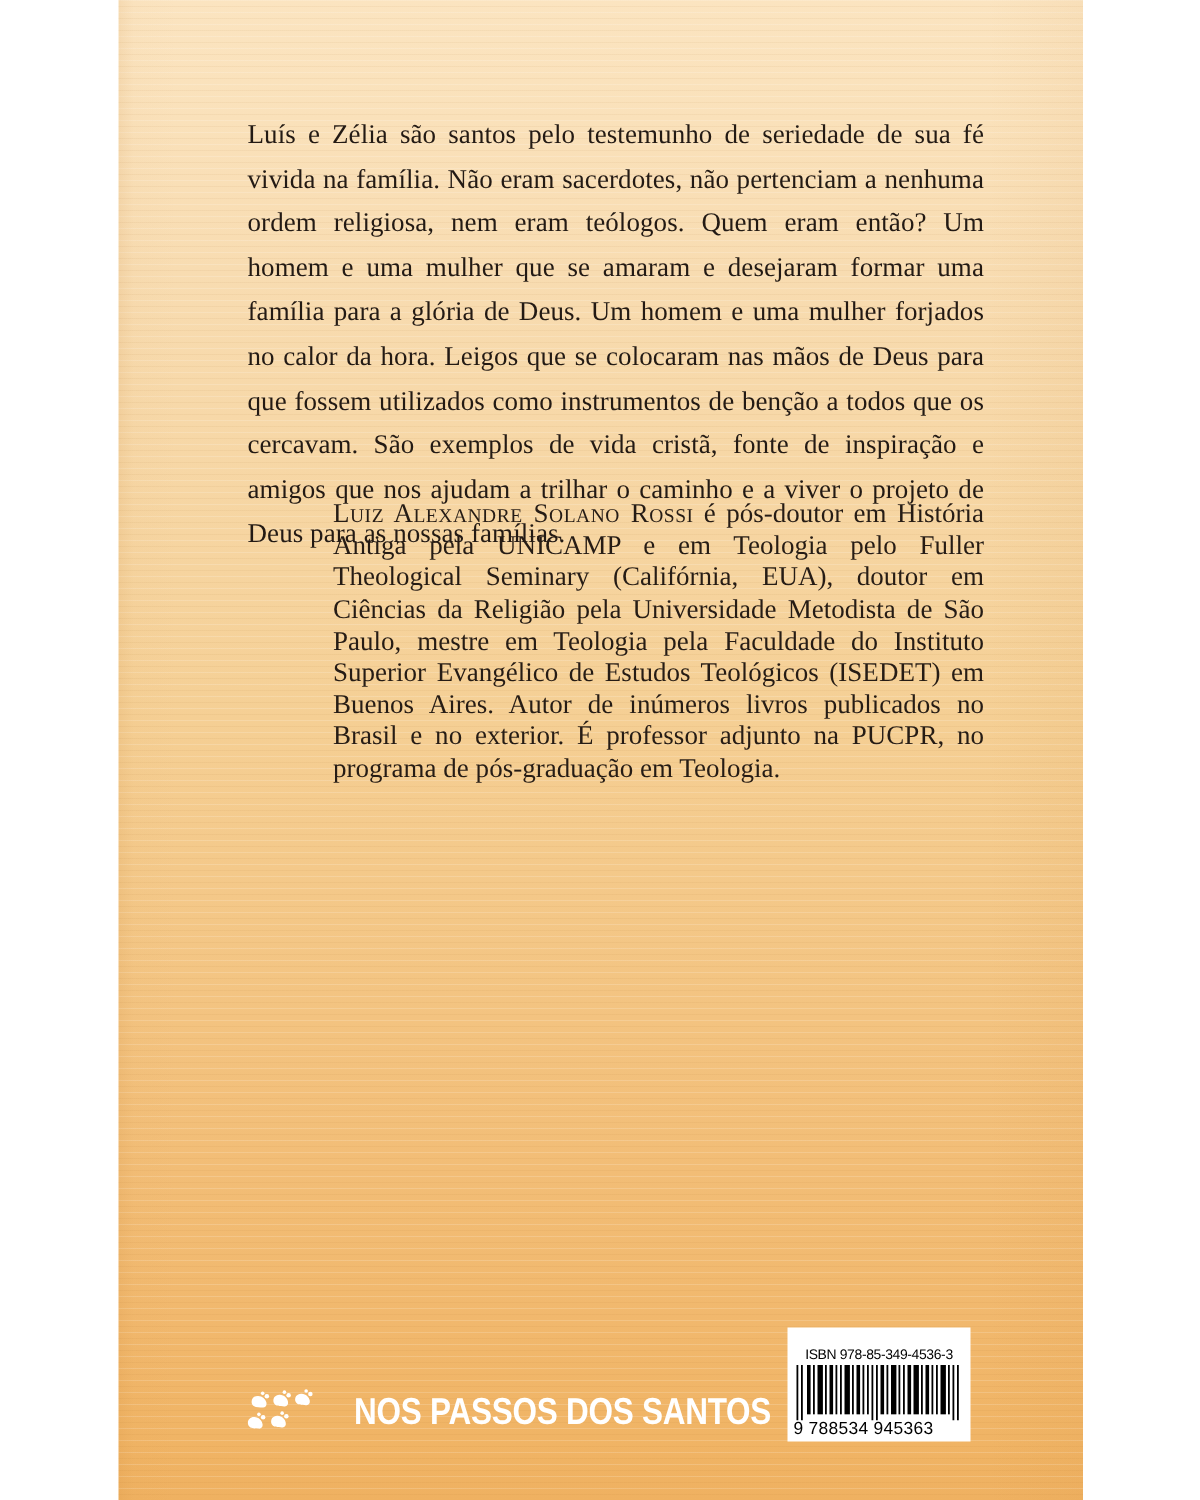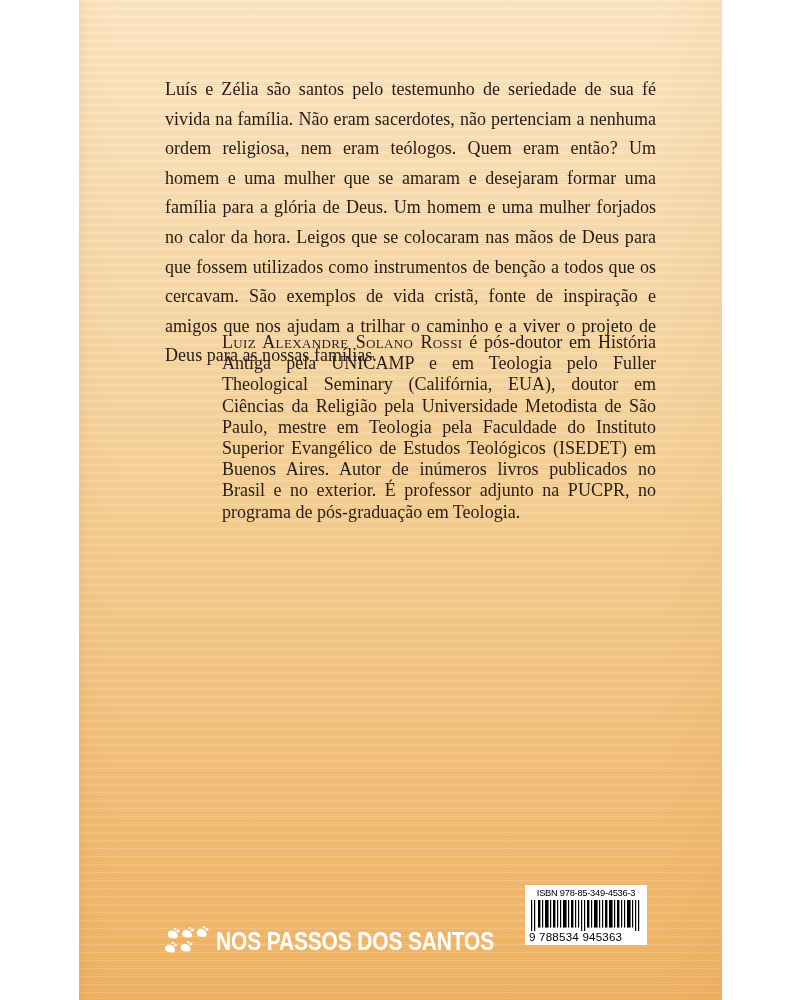--- a/index.html
+++ b/index.html
@@ -104,20 +104,21 @@
   }
 
   
   #logo {
     position: absolute;
     left: 85px;
     top: 918px;
     display: flex;
     align-items: center;
     height: 46px;
+    gap: 20px;
   }
   #logo .prints {
     position: relative;
     width: 50px;
     height: 38px;
     flex: none;
   }
   #logo .prints svg { display: block; }
   #logo .wordmark {
     color: #ffffff;
@@ -131,24 +132,24 @@
     line-height: 1;
     margin-left: 2px;
   }
 
   
   #barcode {
     position: absolute;
     left: 446px;
     top: 885px;
     width: 122px;
-    height: 60px;
+    height: 76px;
     background: #ffffff;
     box-sizing: border-box;
-    padding: 3px 4px 2px 4px;
+    padding: 13px 4px 2px 4px;
     display: flex;
     flex-direction: column;
   }
   #barcode .isbn-text {
     font-family: "Liberation Sans", "DejaVu Sans", sans-serif;
     font-size: 9.3px;
     color: #000;
     letter-spacing: -0.25px;
     line-height: 11px;
     white-space: nowrap;

